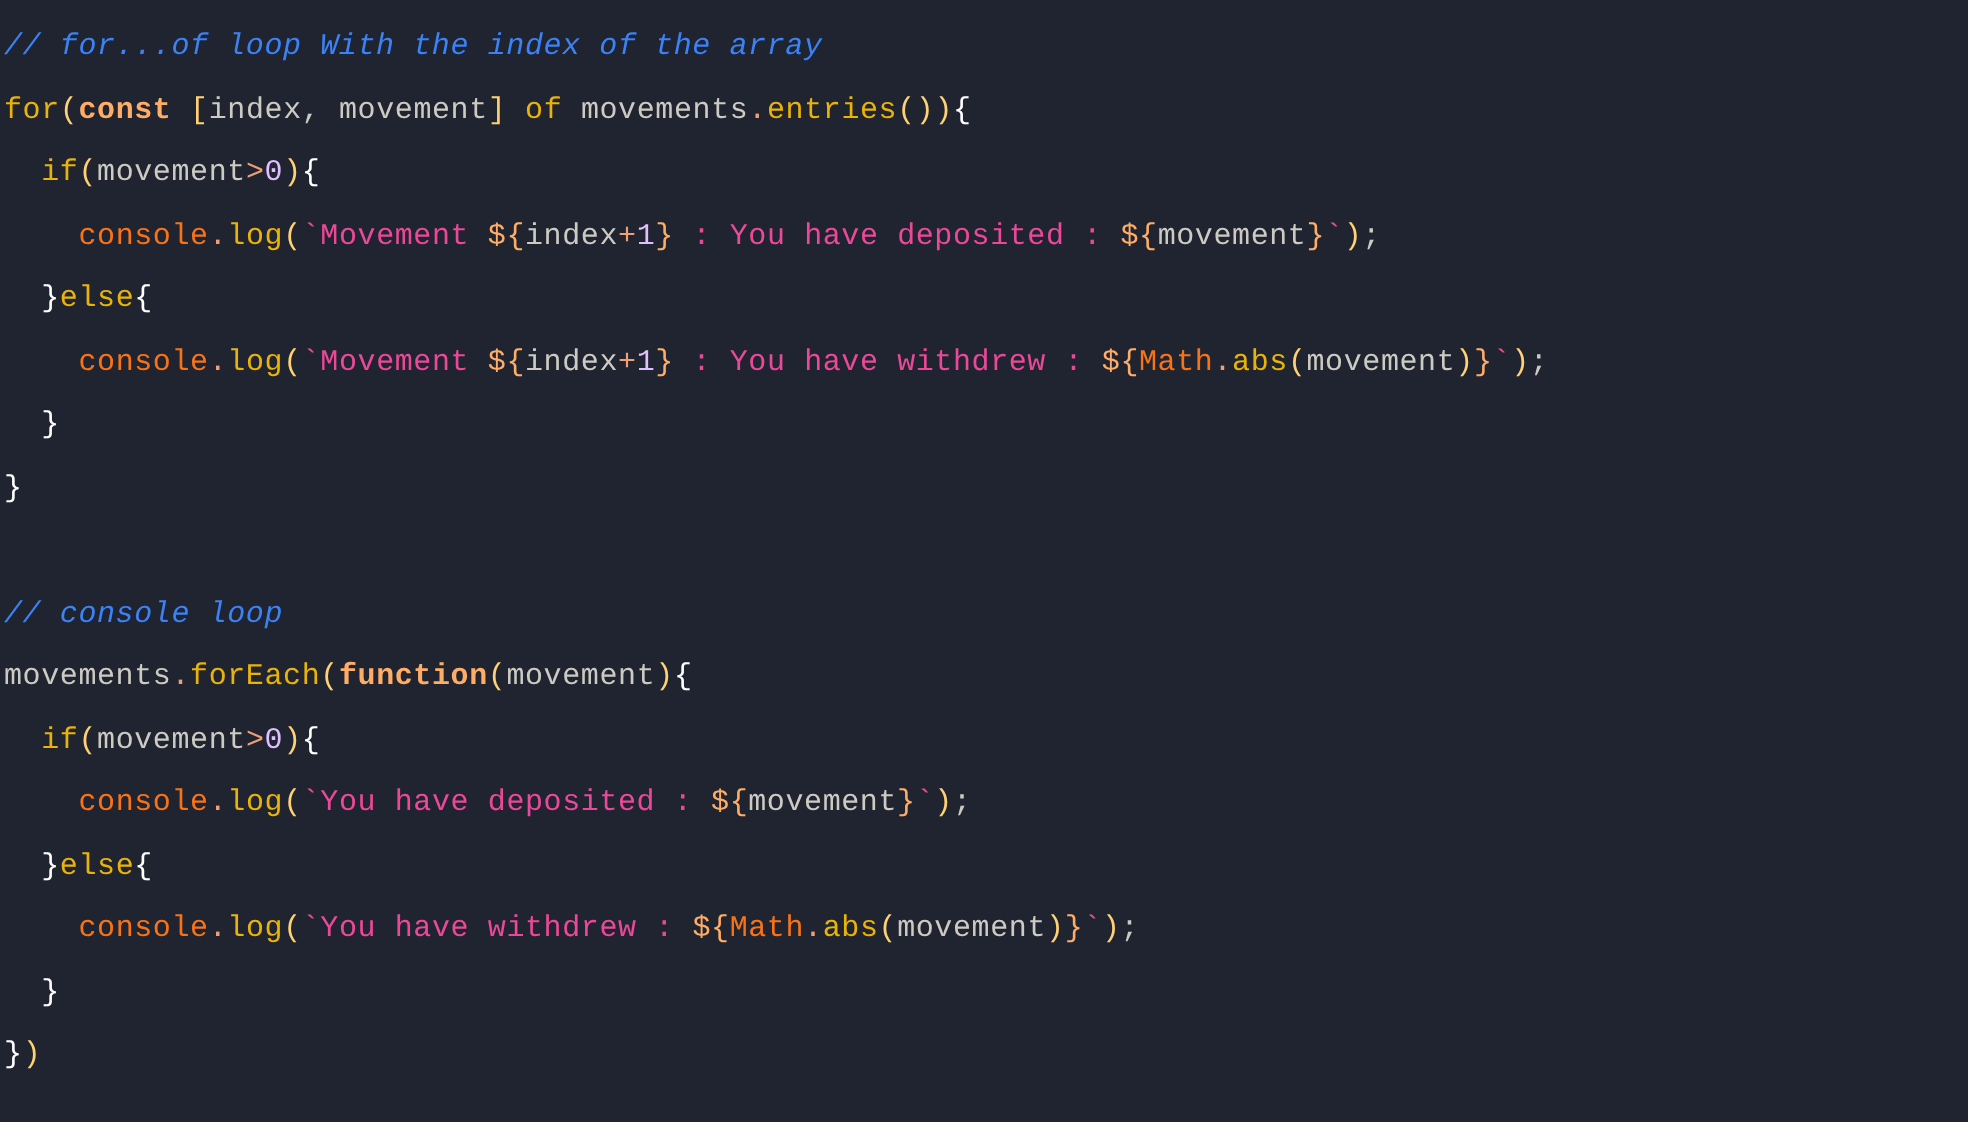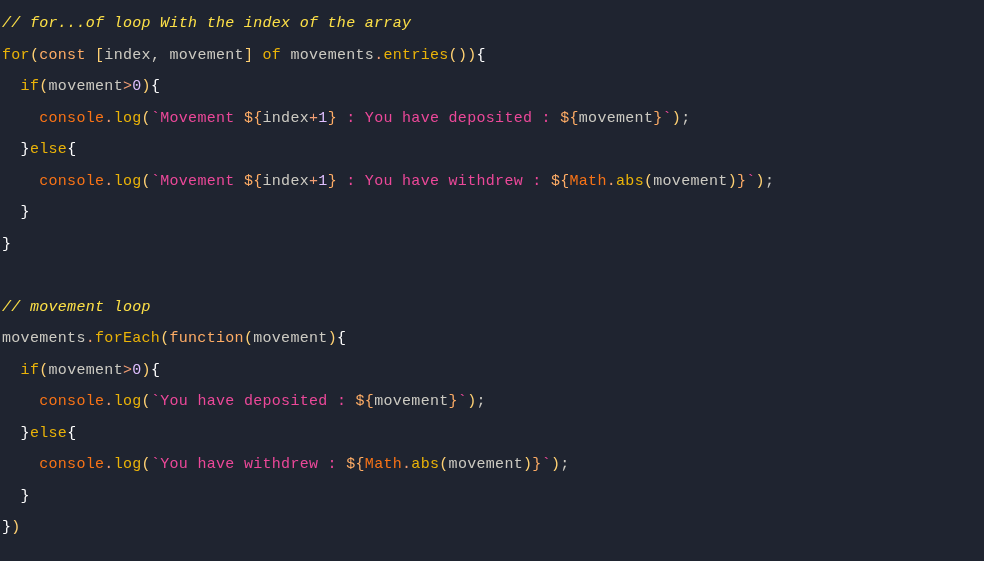--- a/index.html
+++ b/index.html
@@ -9,23 +9,23 @@
       font-size: 15px;
       line-height: 2.1;
       color: #cccac2;
       padding: 8px 0 8px 2px;
       width: 984px;
       height: 561px;
       overflow: hidden;
       letter-spacing: 0.3px;
     }
     .line { white-space: pre; }
-    .comment { color: #fde047; font-style: italic; }
+    .comment { color: #3b82f6; font-style: italic; }
     .keyword { color: #eab308; }
-    .storage { color: #ffad66; }
+    .storage { color: #ffad66; font-weight: bold; }
     .punct { color: #cccac2; }
     .brace { color: #ffffff; }
     .paren { color: #ffd173; }
     .bracket { color: #ffd173; }
     .var { color: #cccac2; }
     .method { color: #eab308; }
     .prop { color: #f97316; }
     .obj { color: #f97316; }
     .templ { color: #ec4899; }
     .interp-brace { color: #ffad66; }
@@ -40,21 +40,21 @@
 <div>
 <div class="line"><span class="comment">// for...of loop With the index of the array</span></div>
 <div class="line"><span class="keyword">for</span><span class="paren">(</span><span class="storage">const</span><span class="punct"> </span><span class="bracket">[</span><span class="var">index</span><span class="punct">, </span><span class="var">movement</span><span class="bracket">]</span><span class="punct"> </span><span class="keyword">of</span><span class="punct"> </span><span class="var">movements</span><span class="dot">.</span><span class="method">entries</span><span class="paren">()</span><span class="paren">)</span><span class="brace">{</span></div>
 <div class="line">  <span class="keyword">if</span><span class="paren">(</span><span class="var">movement</span><span class="op">&gt;</span><span class="number">0</span><span class="paren">)</span><span class="brace">{</span></div>
 <div class="line">    <span class="obj">console</span><span class="dot">.</span><span class="method">log</span><span class="paren">(</span><span class="templ">`Movement </span><span class="interp-brace">${</span><span class="interp-var">index</span><span class="op">+</span><span class="number">1</span><span class="interp-brace">}</span><span class="templ"> : You have deposited : </span><span class="interp-brace">${</span><span class="interp-var">movement</span><span class="interp-brace">}</span><span class="templ">`</span><span class="paren">)</span><span class="punct">;</span></div>
 <div class="line">  <span class="brace">}</span><span class="keyword">else</span><span class="brace">{</span></div>
 <div class="line">    <span class="obj">console</span><span class="dot">.</span><span class="method">log</span><span class="paren">(</span><span class="templ">`Movement </span><span class="interp-brace">${</span><span class="interp-var">index</span><span class="op">+</span><span class="number">1</span><span class="interp-brace">}</span><span class="templ"> : You have withdrew : </span><span class="interp-brace">${</span><span class="prop">Math</span><span class="dot">.</span><span class="method">abs</span><span class="paren">(</span><span class="interp-var">movement</span><span class="paren">)</span><span class="interp-brace">}</span><span class="templ">`</span><span class="paren">)</span><span class="punct">;</span></div>
 <div class="line">  <span class="brace">}</span></div>
 <div class="line"><span class="brace">}</span></div>
 <div class="line"> </div>
-<div class="line"><span class="comment">// movement loop</span></div>
+<div class="line"><span class="comment">// console loop</span></div>
 <div class="line"><span class="var">movements</span><span class="dot">.</span><span class="method">forEach</span><span class="paren">(</span><span class="storage">function</span><span class="paren">(</span><span class="var">movement</span><span class="paren">)</span><span class="brace">{</span></div>
 <div class="line">  <span class="keyword">if</span><span class="paren">(</span><span class="var">movement</span><span class="op">&gt;</span><span class="number">0</span><span class="paren">)</span><span class="brace">{</span></div>
 <div class="line">    <span class="obj">console</span><span class="dot">.</span><span class="method">log</span><span class="paren">(</span><span class="templ">`You have deposited : </span><span class="interp-brace">${</span><span class="interp-var">movement</span><span class="interp-brace">}</span><span class="templ">`</span><span class="paren">)</span><span class="punct">;</span></div>
 <div class="line">  <span class="brace">}</span><span class="keyword">else</span><span class="brace">{</span></div>
 <div class="line">    <span class="obj">console</span><span class="dot">.</span><span class="method">log</span><span class="paren">(</span><span class="templ">`You have withdrew : </span><span class="interp-brace">${</span><span class="prop">Math</span><span class="dot">.</span><span class="method">abs</span><span class="paren">(</span><span class="interp-var">movement</span><span class="paren">)</span><span class="interp-brace">}</span><span class="templ">`</span><span class="paren">)</span><span class="punct">;</span></div>
 <div class="line">  <span class="brace">}</span></div>
 <div class="line"><span class="brace">}</span><span class="paren">)</span></div>
 </div>
 
 </body></html>

